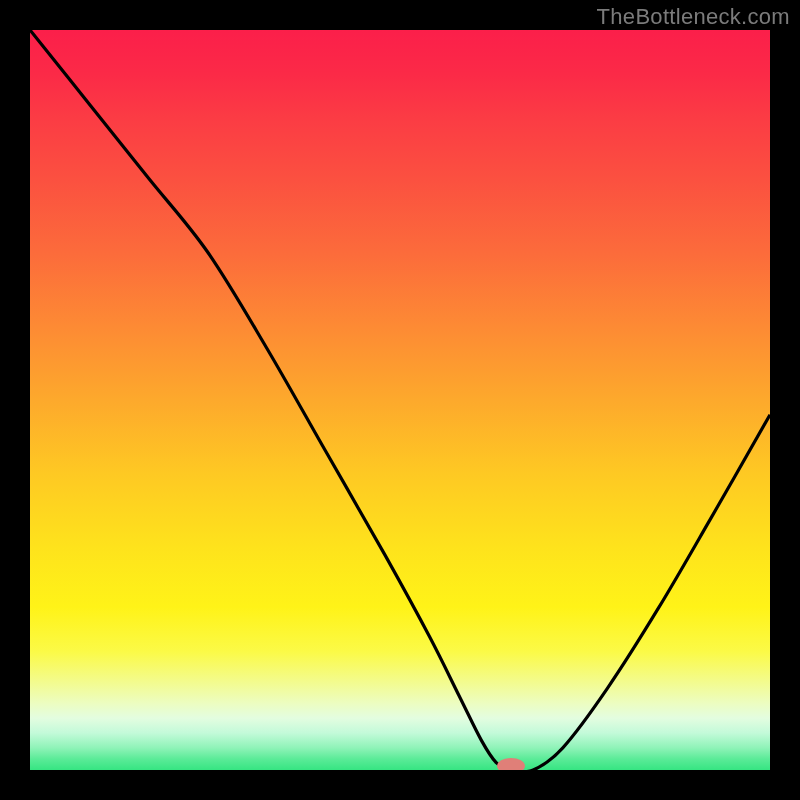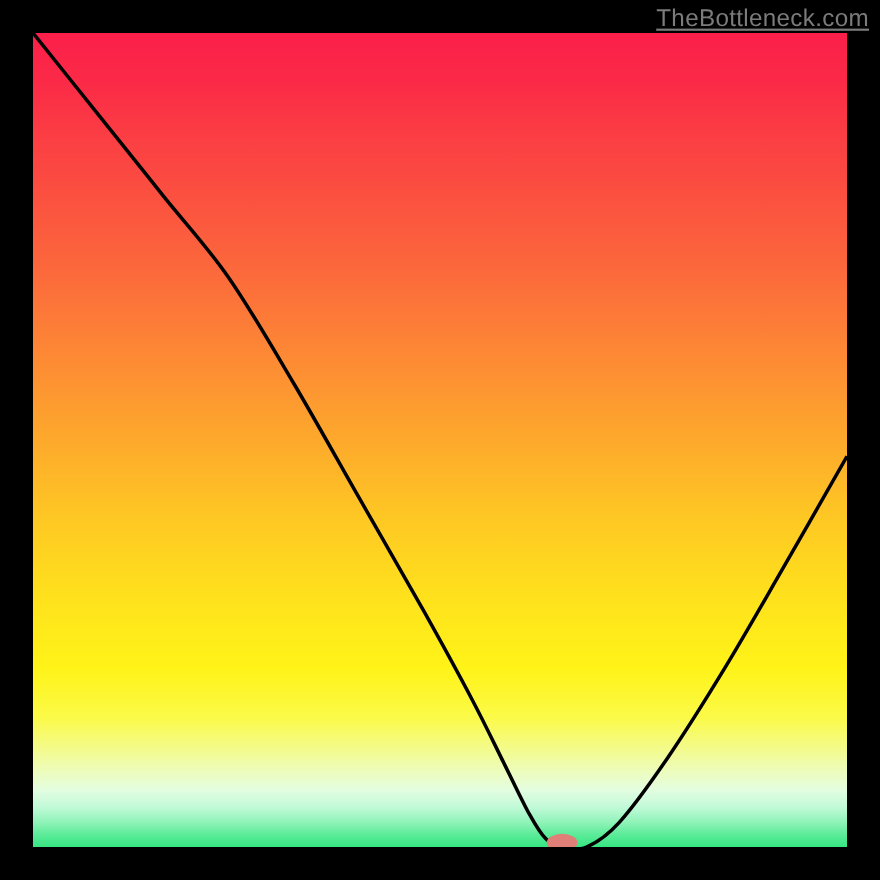--- a/index.html
+++ b/index.html
@@ -19,21 +19,20 @@
   }
   .watermark {
     position: absolute;
     top: 4px;
     right: 10px;
     color: #7b7b7b;
     font-size: 22px;
     font-weight: 500;
     letter-spacing: 0.3px;
     z-index: 5;
-    text-decoration: underline;
   }
   .plot {
     position: absolute;
     left: 30px;
     top: 30px;
     width: 740px;
     height: 740px;
     overflow: hidden;
   }
   .gradient {

